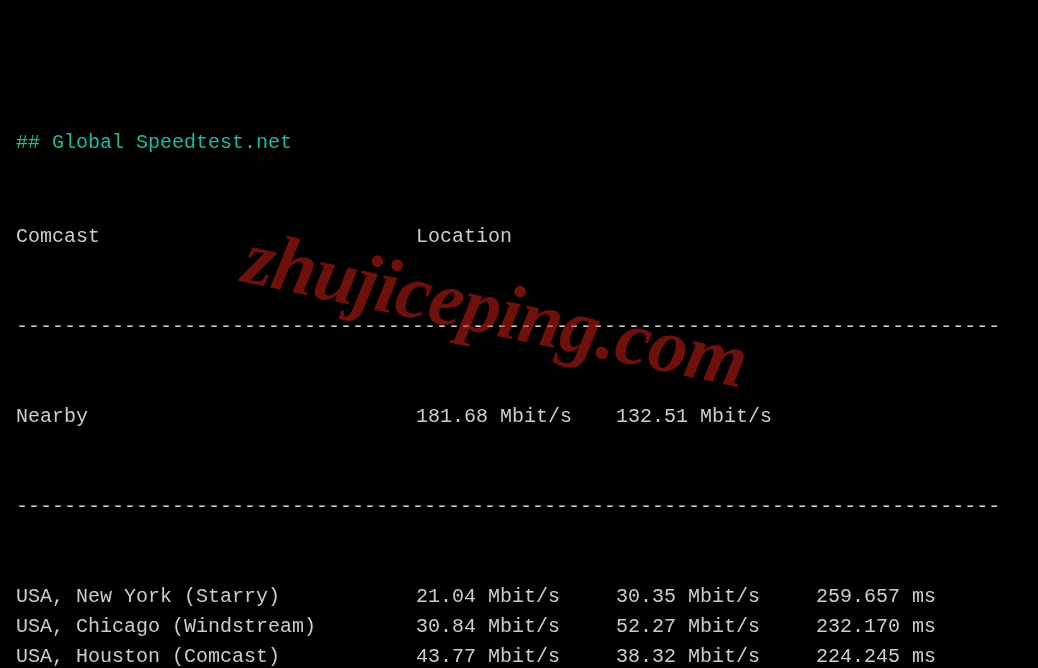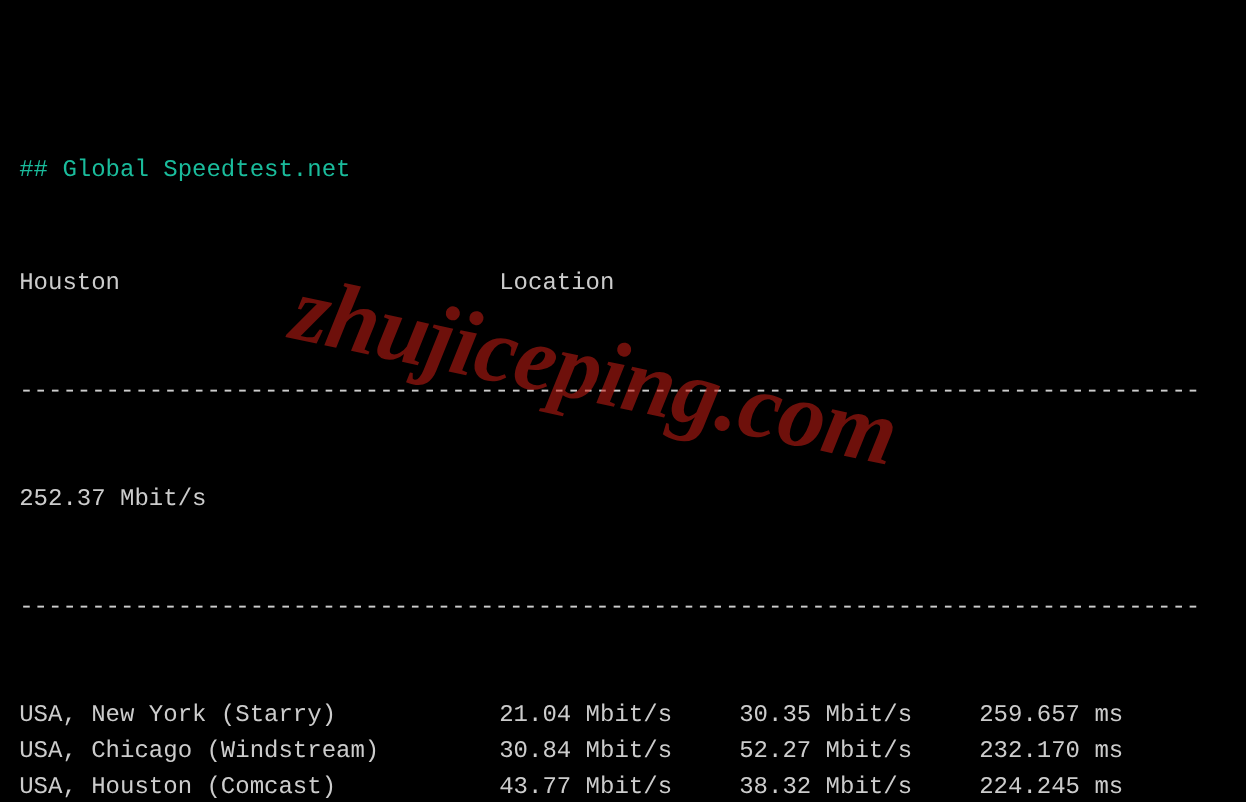--- a/index.html
+++ b/index.html
@@ -40,28 +40,30 @@
     }
   </style>
 </head>
 <body>
 
 
 
 <div class="title">## Global Speedtest.net</div>
 
 <div class="row">
-  <span class="col-location">Houston</span>
+  <span class="col-location">Comcast</span>
   <span class="col-download">Location</span>
 </div>
 
 <div class="dashes">----------------------------------------------------------------------------------</div>
 
 <div class="row">
-  <span class="col-download">252.37 Mbit/s</span>
+  <span class="col-location">Nearby</span>
+  <span class="col-upload">181.68 Mbit/s</span>
+  <span class="col-download">132.51 Mbit/s</span>
 </div>
 
 <div class="dashes">----------------------------------------------------------------------------------</div>
 
 <div id="rows-container"><div class="row"><span class="col-location">USA, New York (Starry)</span><span class="col-upload">21.04 Mbit/s</span><span class="col-download">30.35 Mbit/s</span><span class="col-ping">259.657 ms</span></div><div class="row"><span class="col-location">USA, Chicago (Windstream)</span><span class="col-upload">30.84 Mbit/s</span><span class="col-download">52.27 Mbit/s</span><span class="col-ping">232.170 ms</span></div><div class="row"><span class="col-location">USA, Houston (Comcast)</span><span class="col-upload">43.77 Mbit/s</span><span class="col-download">38.32 Mbit/s</span><span class="col-ping">224.245 ms</span></div></div>
 
 
 
 <div class="watermark">zhujiceping.com</div>
 

